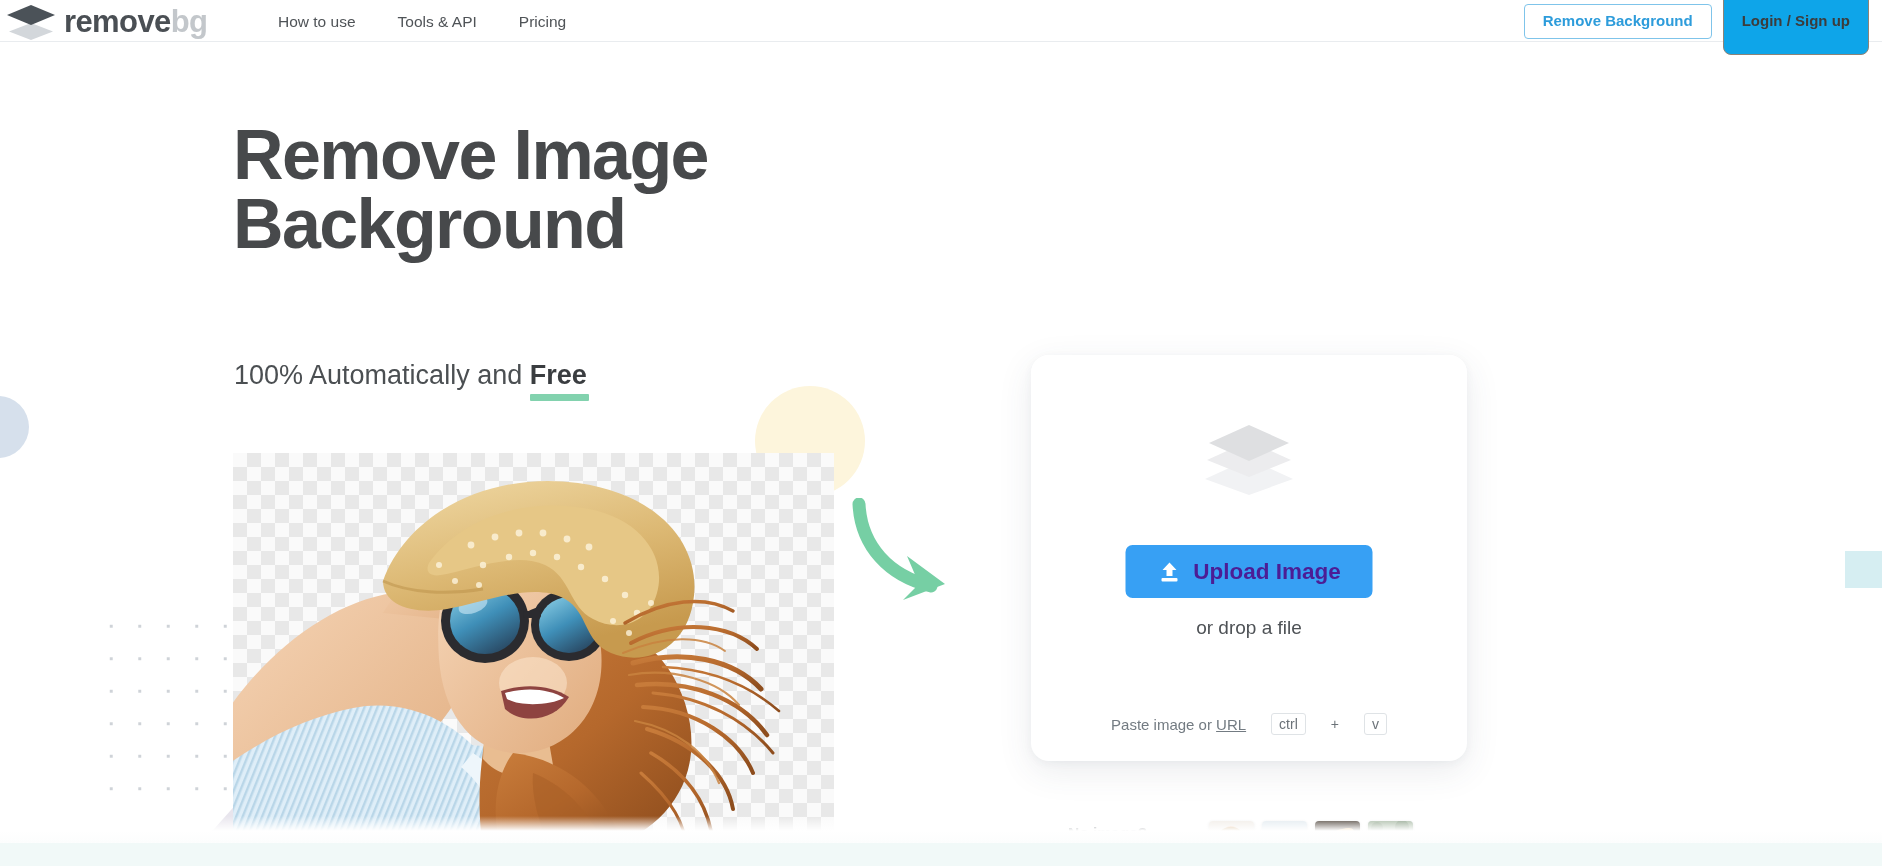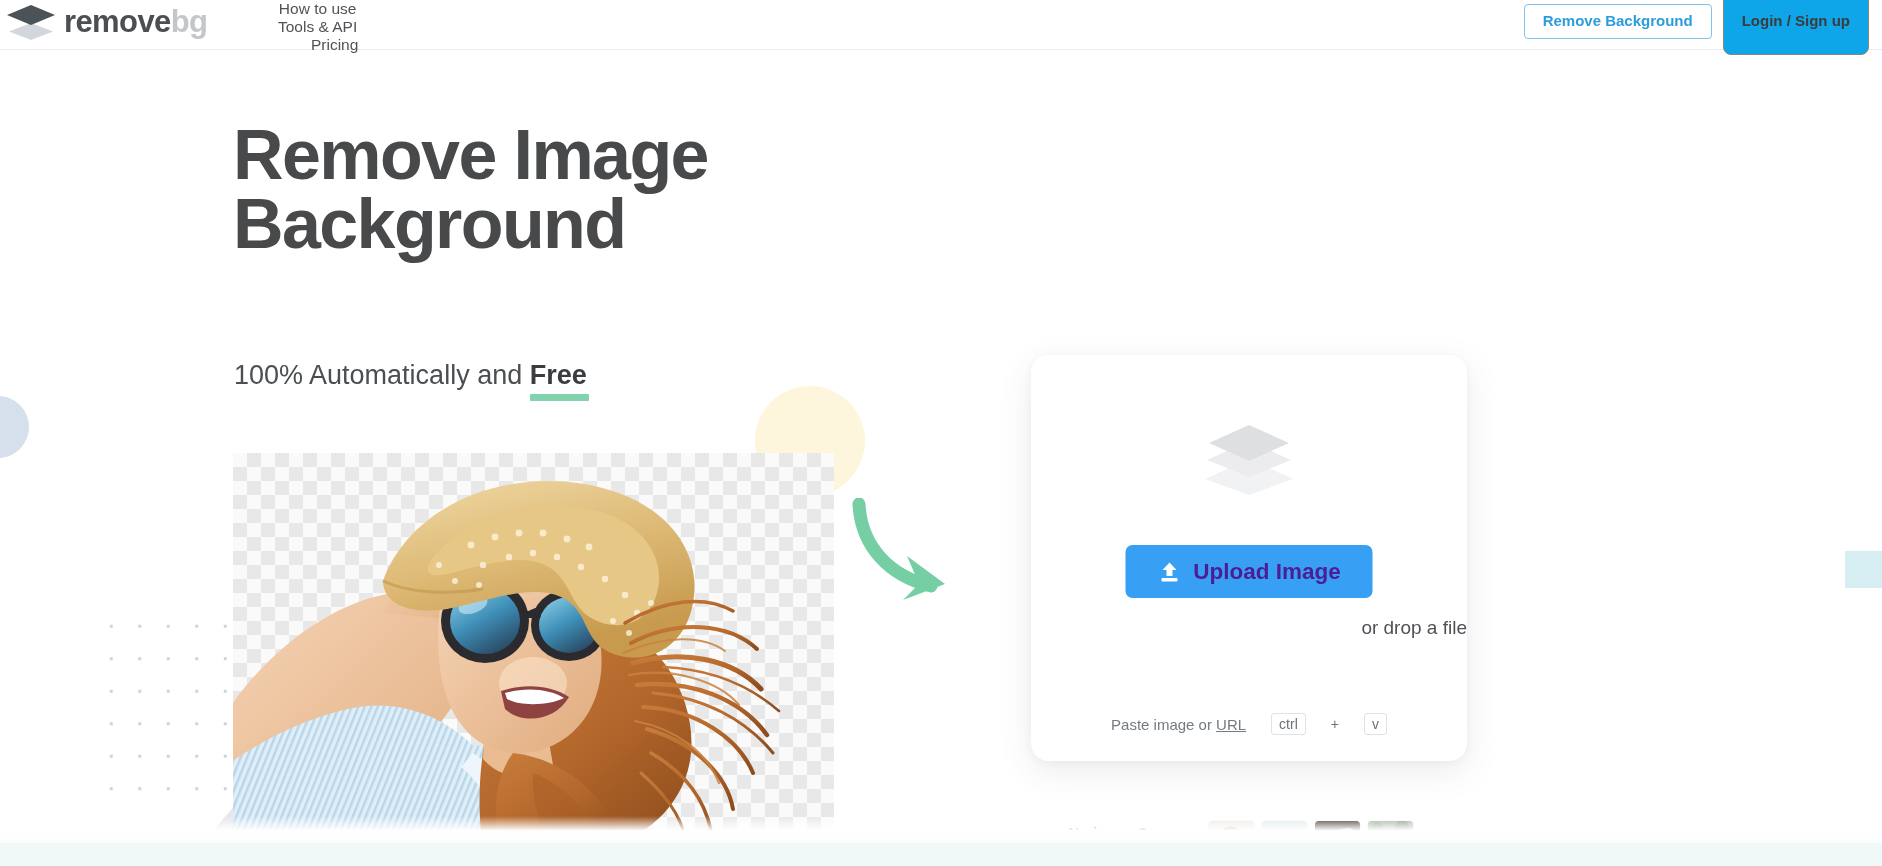--- a/index.html
+++ b/index.html
@@ -13,41 +13,41 @@
   #page {
     position: relative;
     width: 1882px; height: 866px;
     background: #ffffff;
     overflow: hidden;
   }
 
   
   .header {
     position: absolute; top: 0; left: 0;
-    width: 1882px; height: 50px;
+    width: 1882px; height: 42px;
     background: #ffffff;
     border-bottom: 1px solid #e9ecef;
     z-index: 40;
   }
   .logo-wrap {
     position: absolute; left: 0px; top: 0px;
     display: flex; align-items: center; height: 43px;
     padding-left: 4px;
   }
   .logo-mark { width: 54px; height: 36px; display:block; }
   .logo-text {
     font-size: 31px; font-weight: 700; letter-spacing: -0.6px;
     margin-left: 6px; line-height: 1;
   }
   .logo-remove { color: #4a4f54; }
   .logo-bg { color: #c3c7cb; }
 
   .nav {
     position: absolute; left: 278px; top: 0;
-    height: 43px; display: flex; align-items: center; gap: 0px; flex-direction: column;
+    height: 43px; display: flex; align-items: center; gap: 0px;
   }
   .nav a {
     color: #4f5357; font-size: 15.5px; text-decoration: none;
     padding: 0 0; margin-right: 42px; white-space: nowrap;
   }
   .nav a:last-child { margin-right: 8px; }
 
   .header-actions {
     position: absolute; right: 13px; top: 0;
     height: 43px; display: flex; align-items: center; gap: 11px;
@@ -172,21 +172,21 @@
     display: flex; align-items: center; justify-content: center; gap: 12px;
     background: #37a0f4;
     color: #4c1d95; border: none; border-radius: 7px;
     width: 247px; height: 53px;
     font-size: 22.5px; font-weight: 700;
     cursor: pointer; white-space: nowrap;
   }
   .btn-upload svg { display: block; }
   .drop-text {
     position: absolute; left: 0; top: 262px; width: 436px;
-    text-align: right; font-size: 19px; color: #4e5256;
+    text-align: center; font-size: 19px; color: #4e5256;
   }
   .paste-row {
     position: absolute; left: 0; top: 358px; width: 436px;
     display: flex; align-items: center; justify-content: center; gap: 25px;
     font-size: 15px; color: #737b82;
   }
   .paste-row .url-link { color: #737b82; text-decoration: underline; }
   .key {
     display: inline-flex; align-items: center; justify-content: center;
     min-width: 21px; height: 22px; padding: 0 7px;

